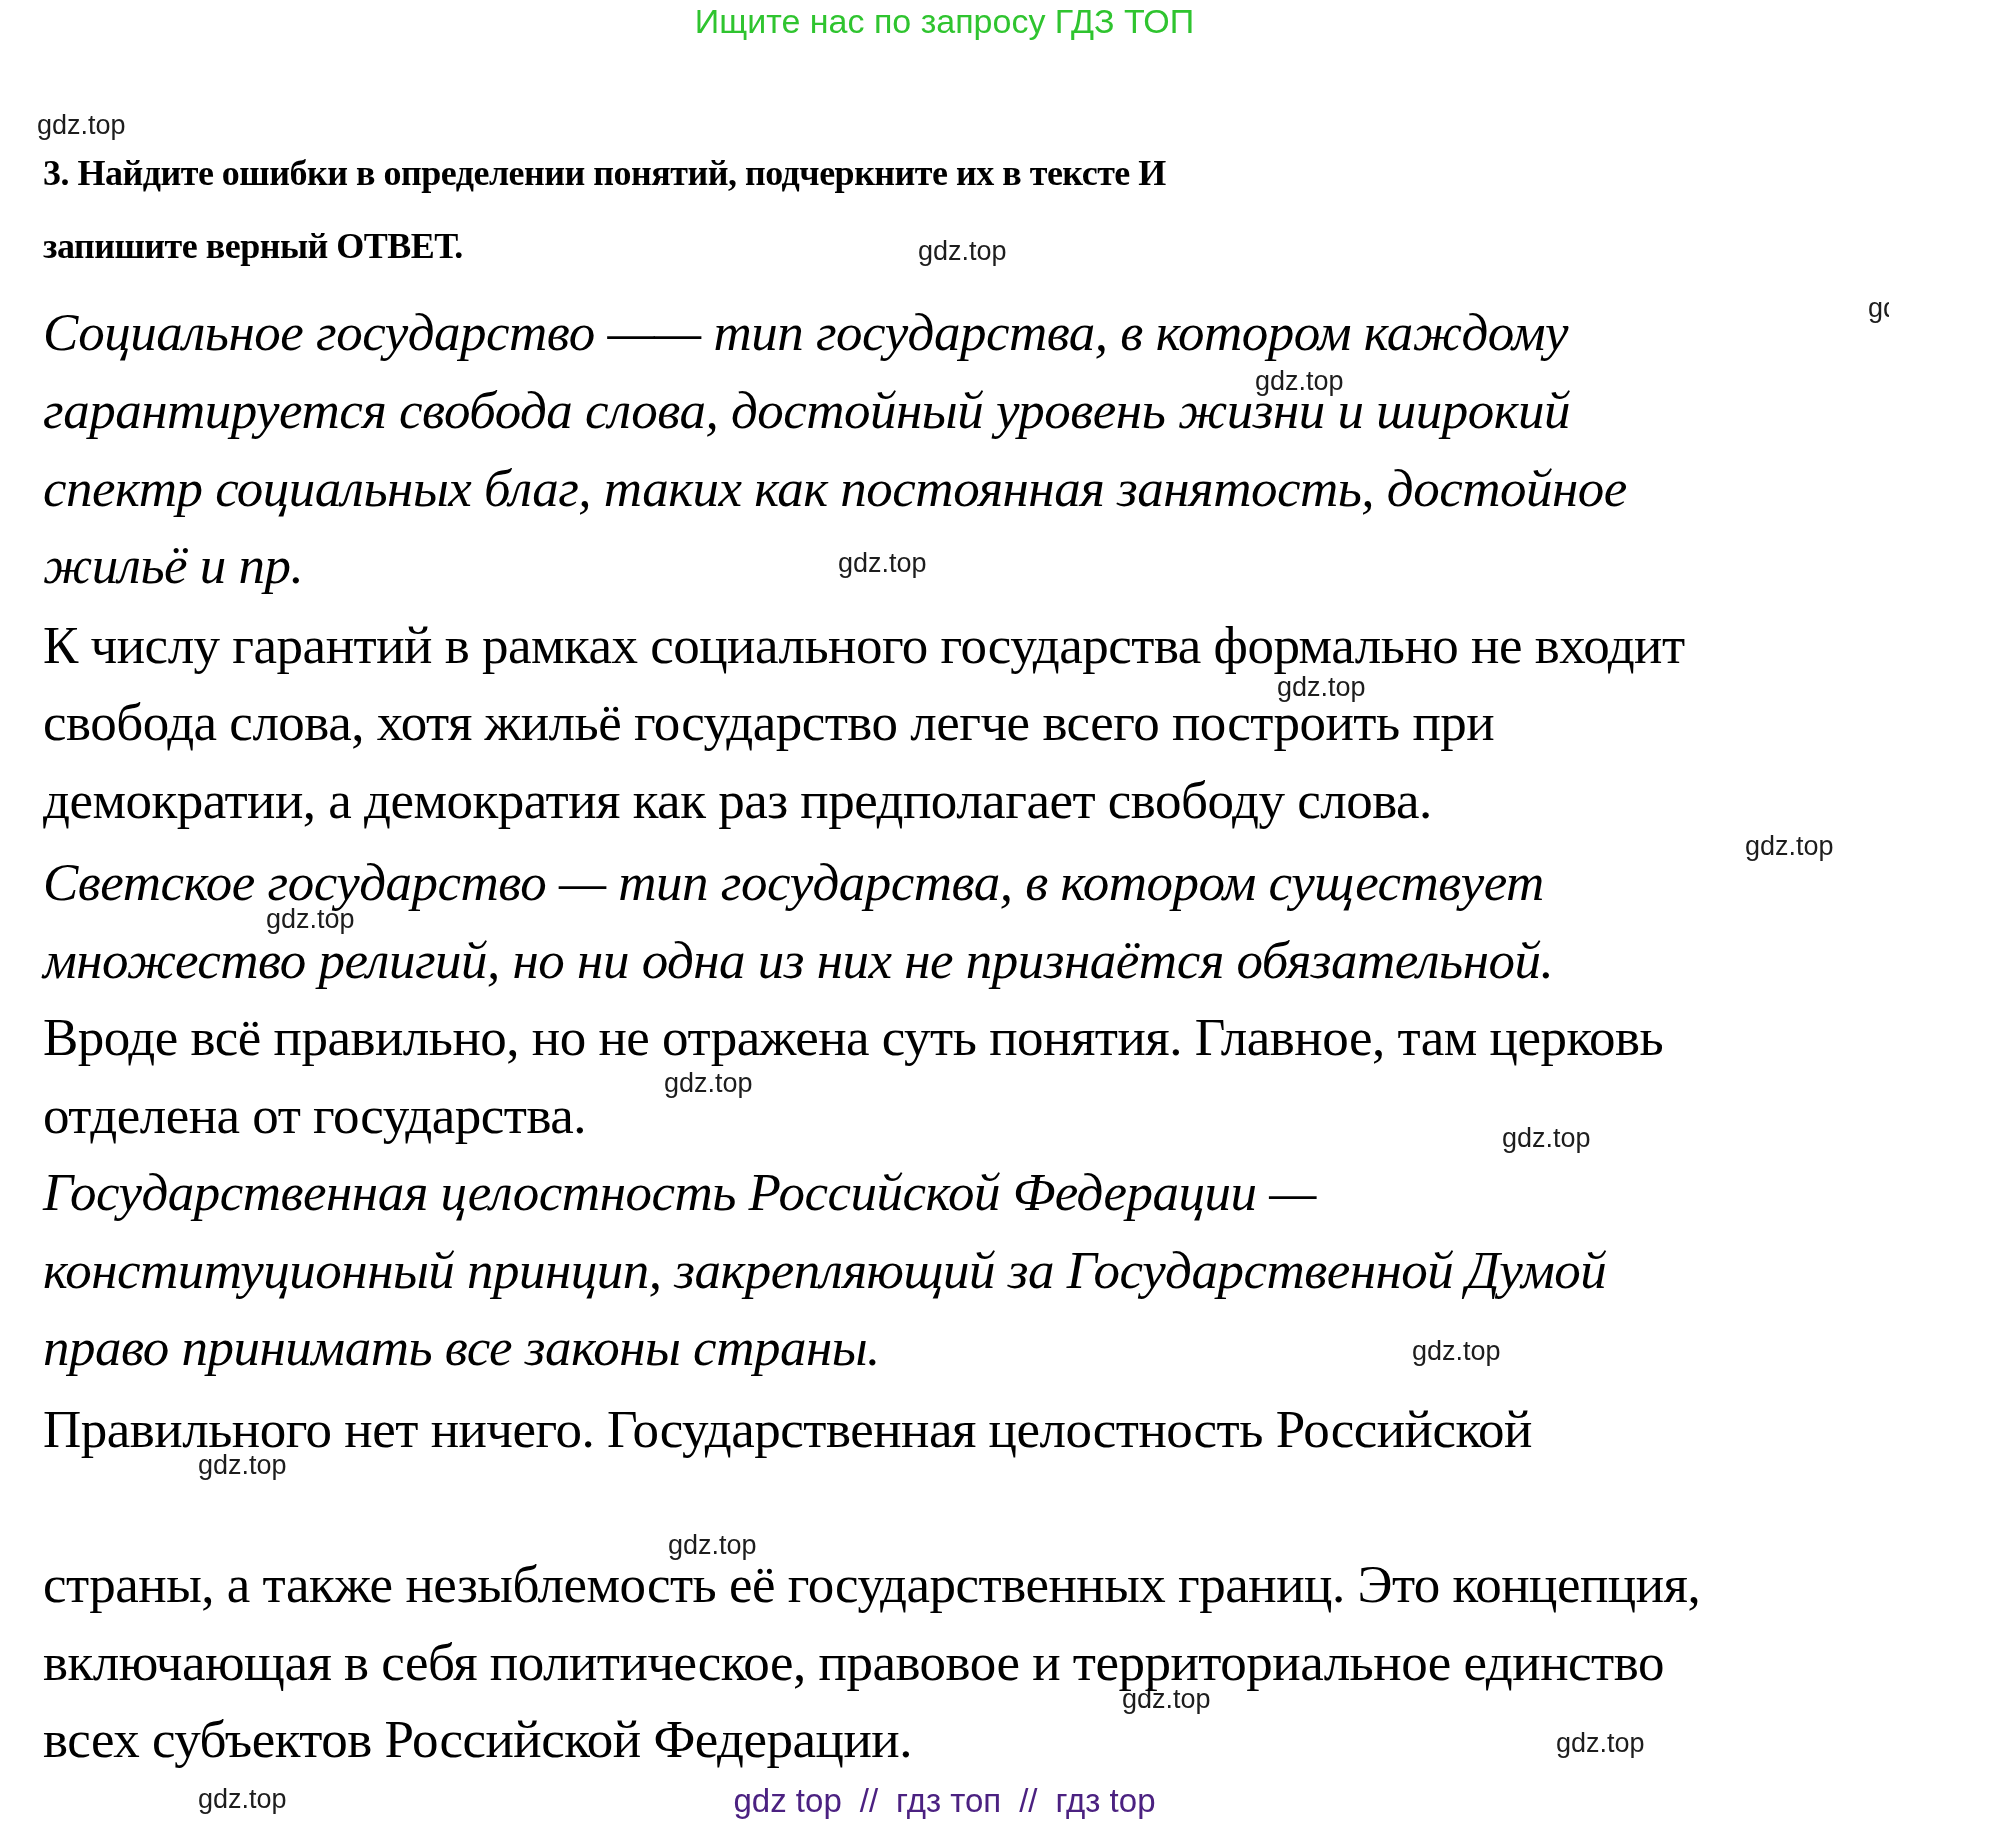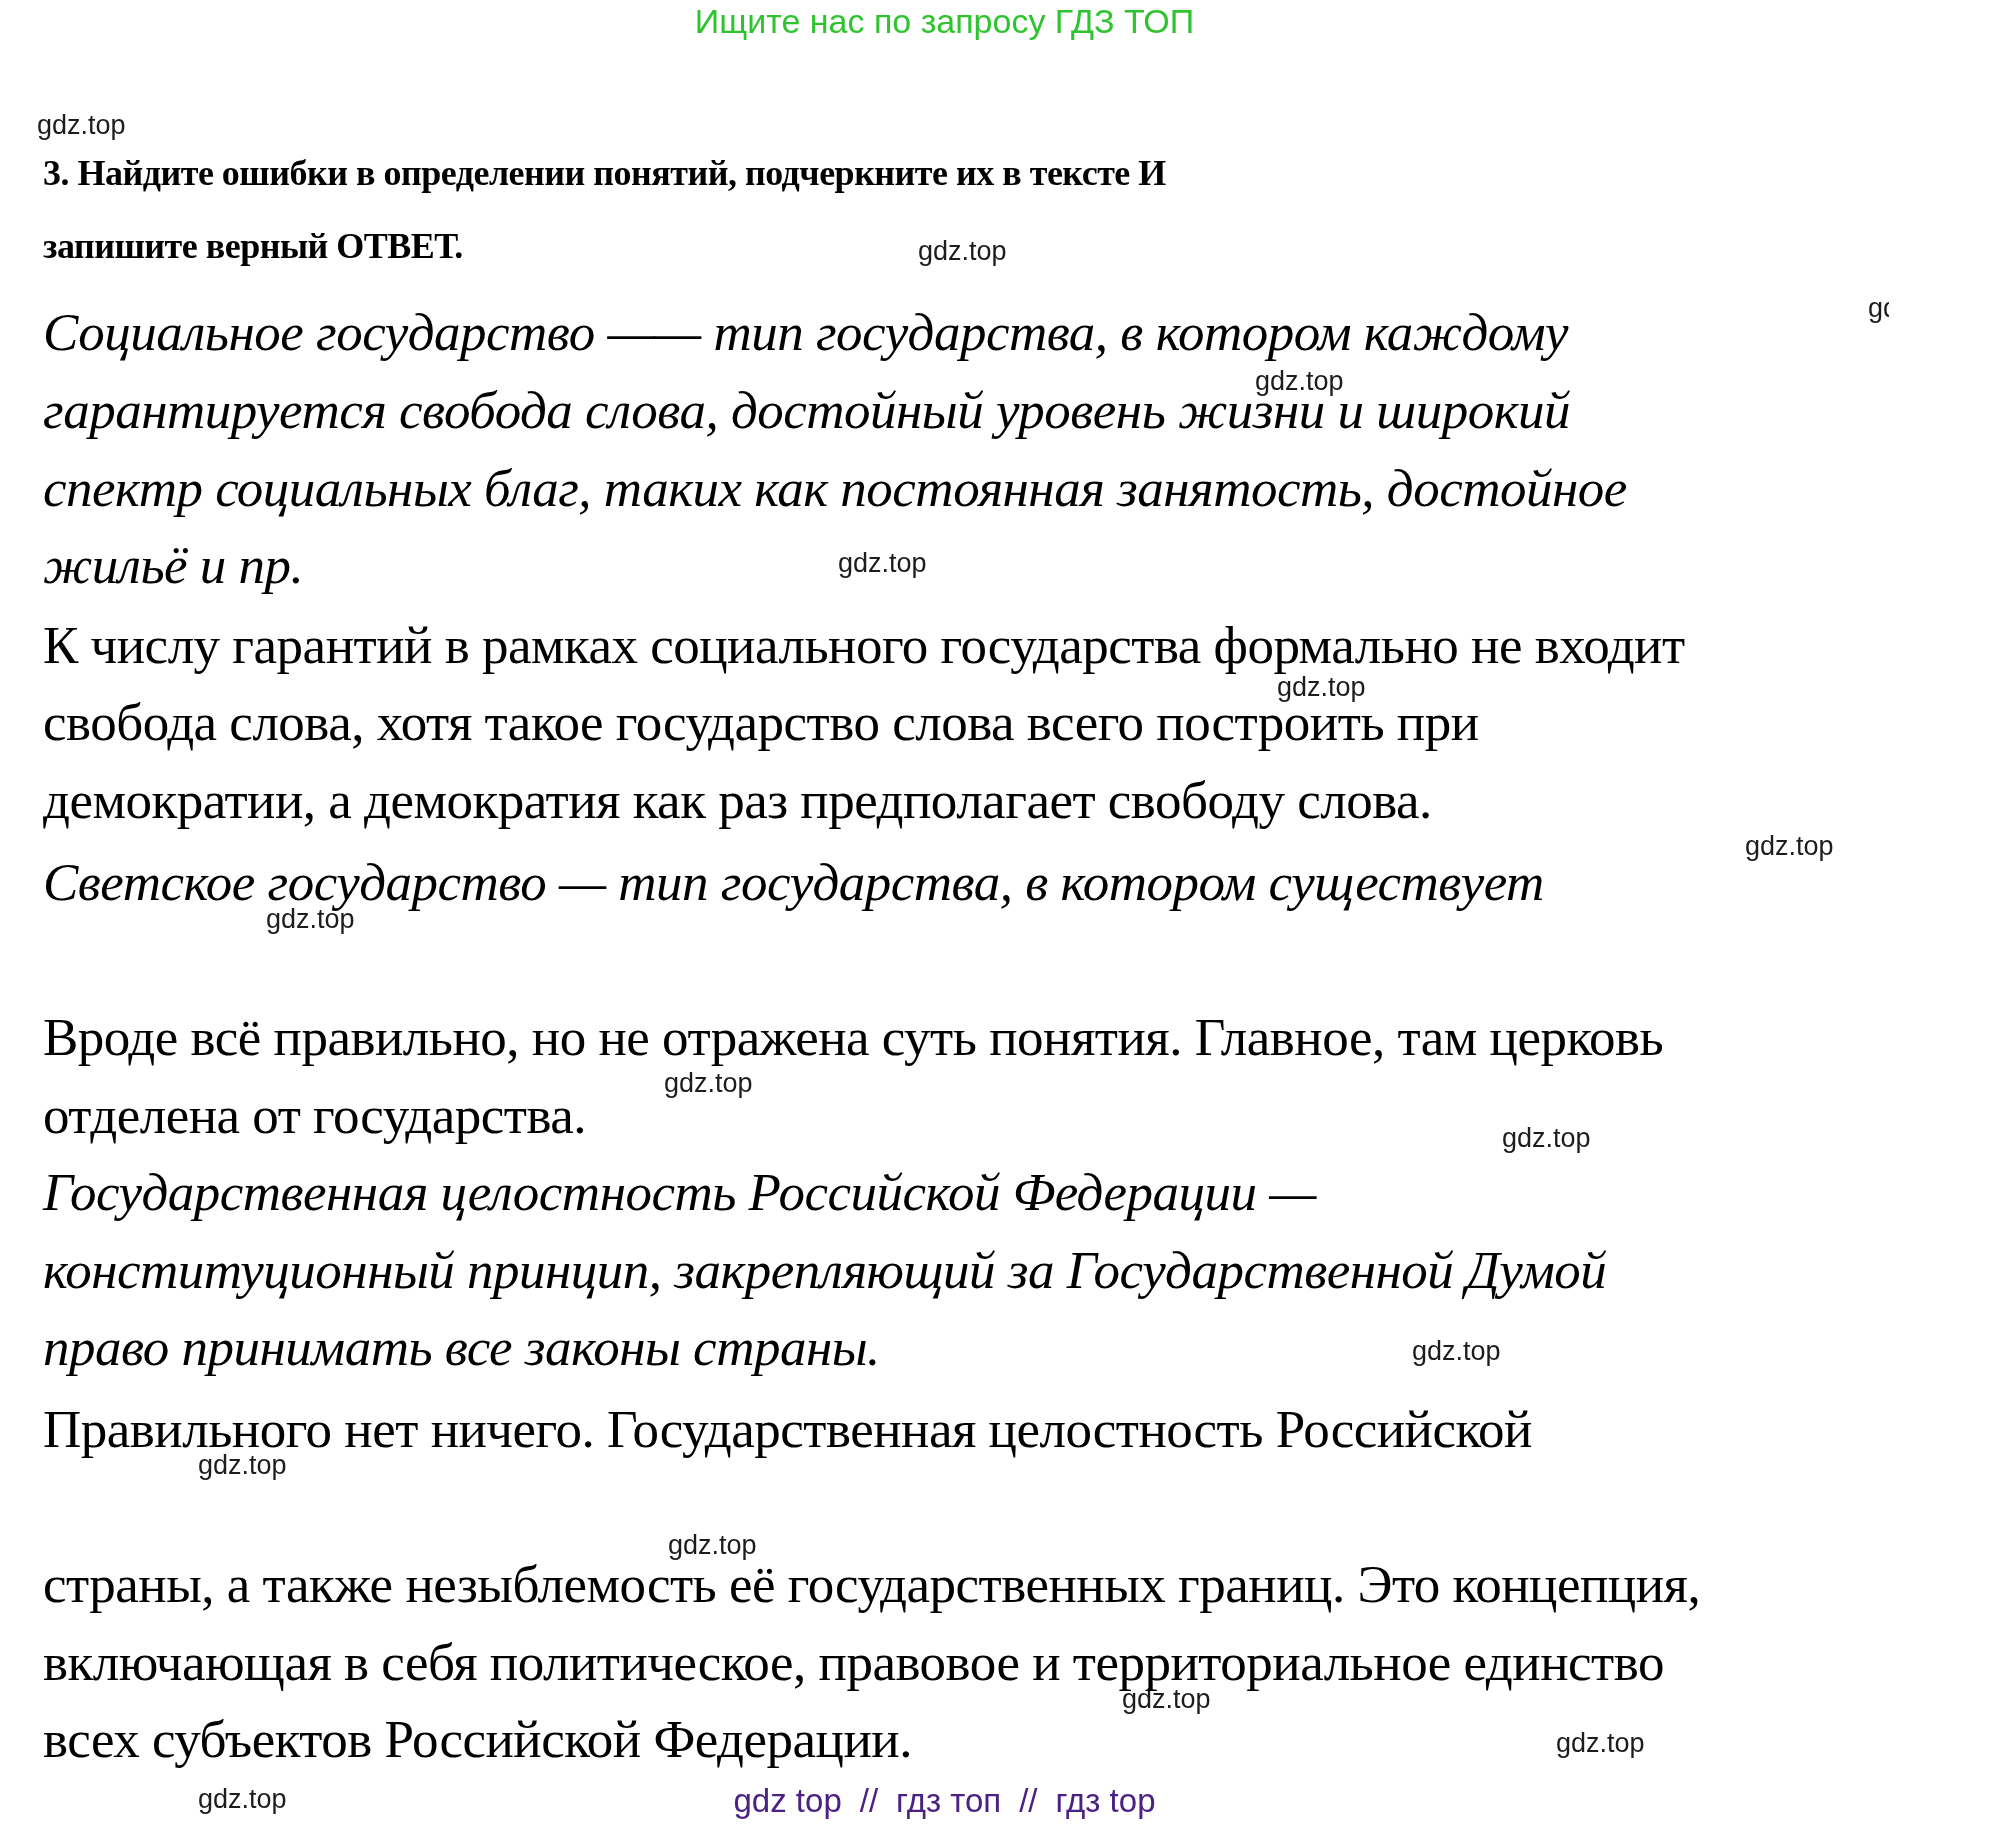--- a/index.html
+++ b/index.html
@@ -98,23 +98,24 @@
       <span class="wm" style="left: 198px; top: 1746px;">gdz.top</span>
     </div>
   <div class="layer">
       <div class="line heading" style="top: 105px;">3. Найдите ошибки в определении понятий, подчеркните их в тексте И</div>
       <div class="line heading" style="top: 178px;">запишите верный ОТВЕТ.</div>
       <div class="line italic" style="top: 264px;">Социальное государство —— тип государства, в котором каждому</div>
       <div class="line italic" style="top: 342px;">гарантируется свобода слова, достойный уровень жизни и широкий</div>
       <div class="line italic" style="top: 420px;">спектр социальных благ, таких как постоянная занятость, достойное</div>
       <div class="line italic" style="top: 497px;">жильё и пр.</div>
       <div class="line regular" style="top: 577px;">К числу гарантий в рамках социального государства формально не входит</div>
-      <div class="line regular" style="top: 654px;">свобода слова, хотя такое государство слова всего построить при</div>
+      <div class="line regular" style="top: 654px;">свобода слова, хотя жильё государство легче всего построить при</div>
       <div class="line regular" style="top: 732px;">демократии, а демократия как раз предполагает свободу слова.</div>
       <div class="line italic" style="top: 814px;">Светское государство — тип государства, в котором существует</div>
+      <div class="line italic" style="top: 892px;">множество религий, но ни одна из них не признаётся обязательной.</div>
       <div class="line regular" style="top: 969px;">Вроде всё правильно, но не отражена суть понятия. Главное, там церковь</div>
       <div class="line regular" style="top: 1047px;">отделена от государства.</div>
       <div class="line italic" style="top: 1124px;">Государственная целостность Российской Федерации —</div>
       <div class="line italic" style="top: 1202px;">конституционный принцип, закрепляющий за Государственной Думой</div>
       <div class="line italic" style="top: 1279px;">право принимать все законы страны.</div>
       <div class="line regular" style="top: 1361px;">Правильного нет ничего. Государственная целостность Российской</div>
       <div class="line regular" style="top: 1516px;">страны, а также незыблемость её государственных границ. Это концепция,</div>
       <div class="line regular" style="top: 1594px;">включающая в себя политическое, правовое и территориальное единство</div>
       <div class="line regular" style="top: 1671px;">всех субъектов Российской Федерации.</div>
     </div>

